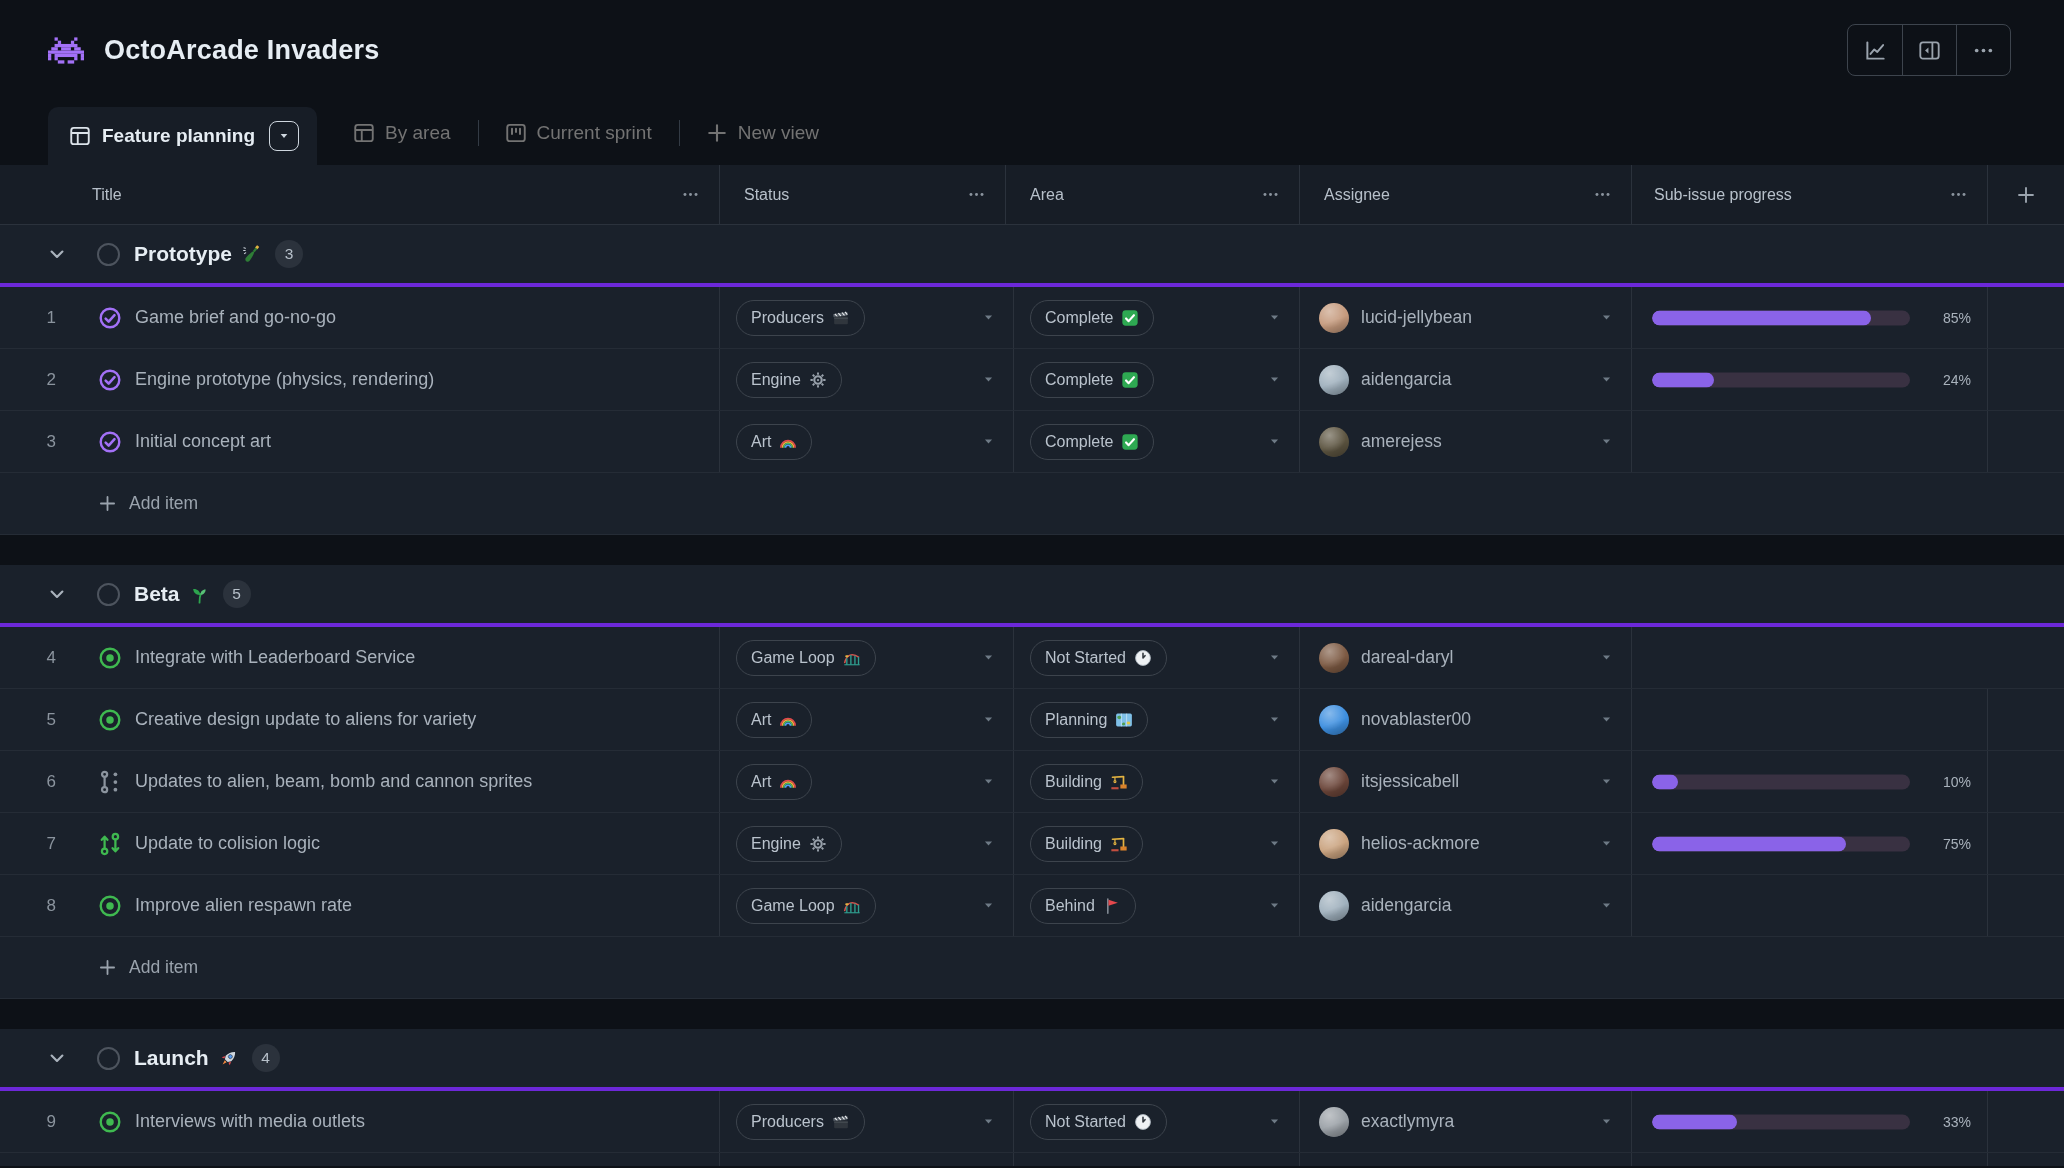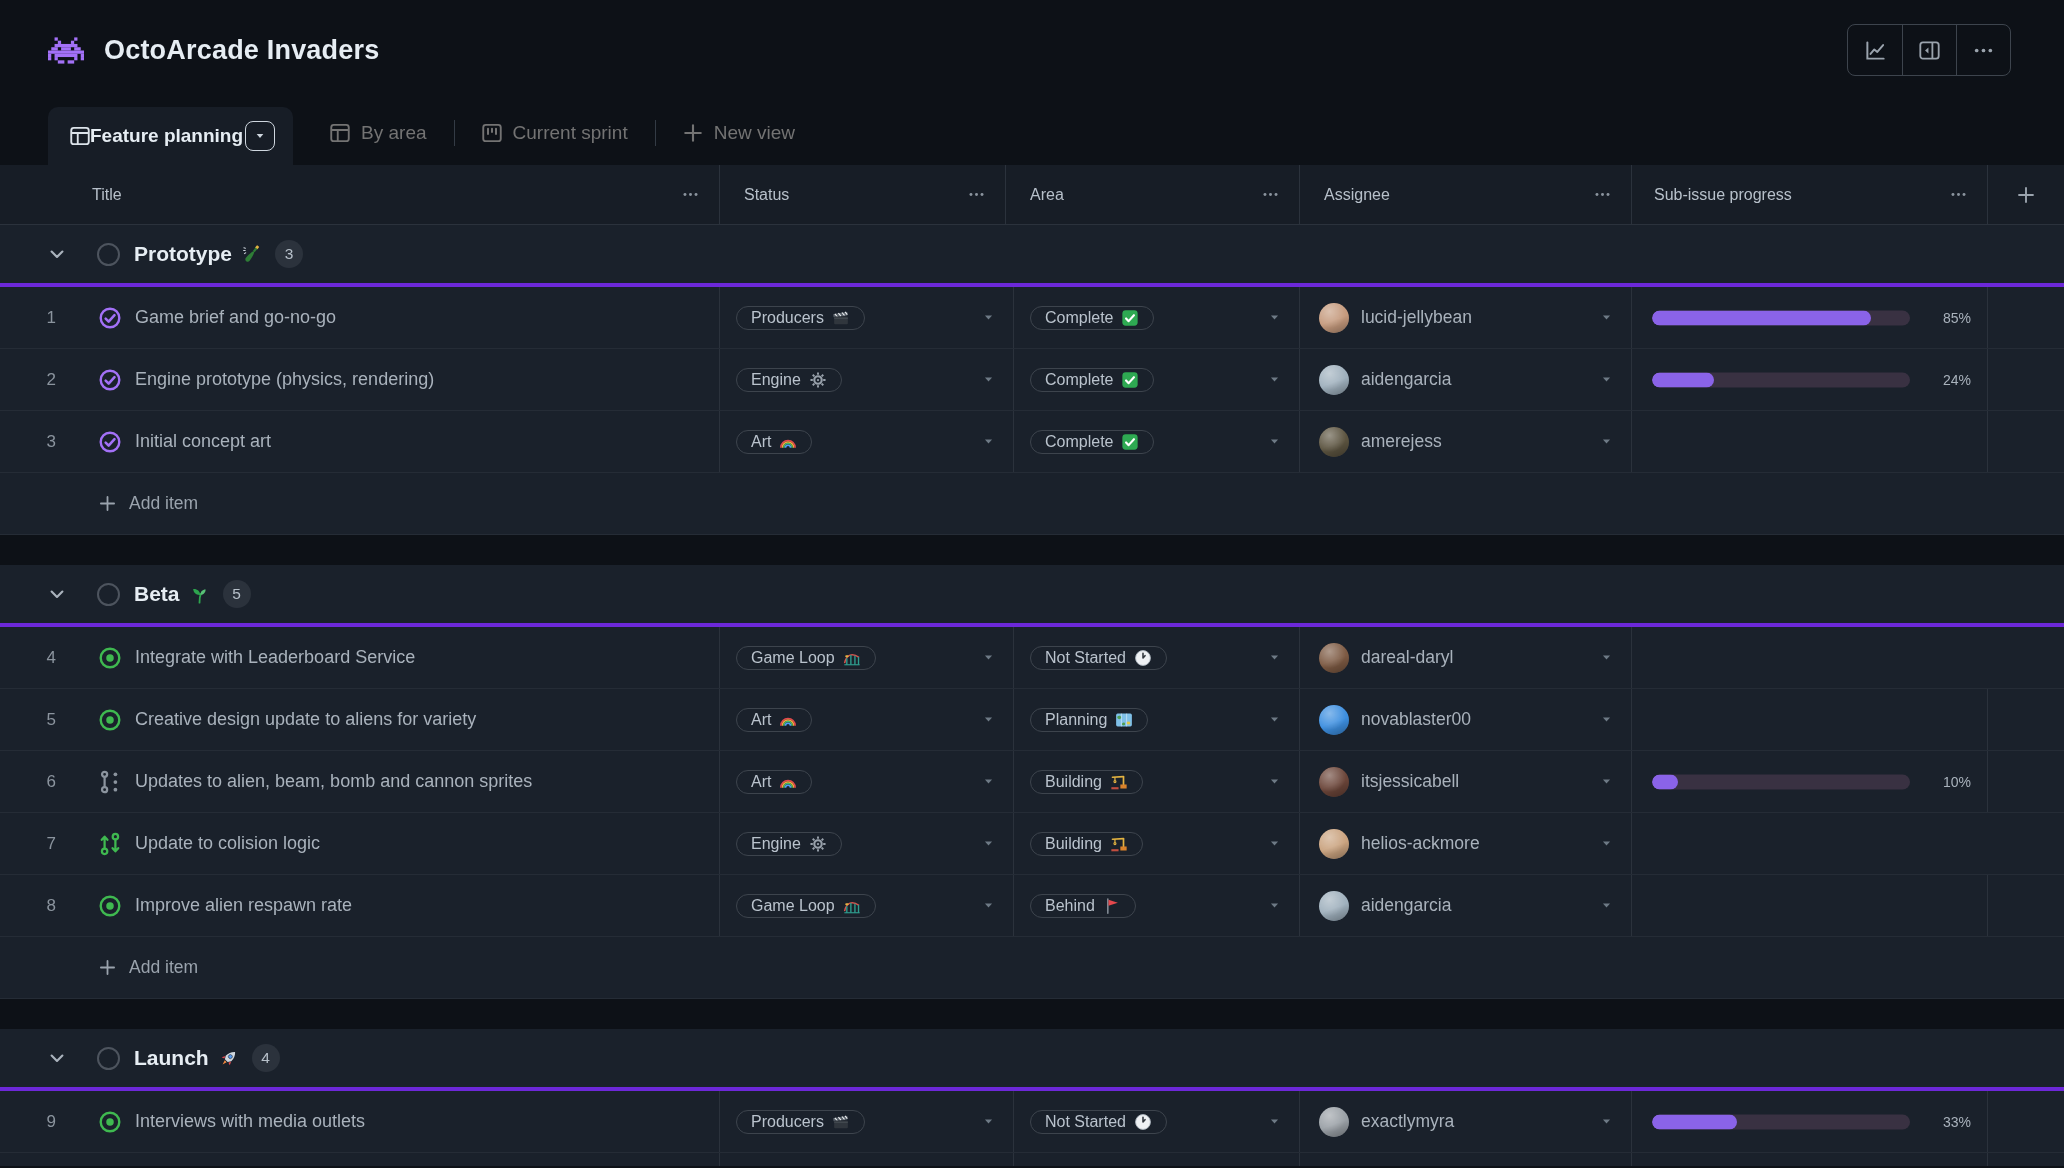--- a/index.html
+++ b/index.html
@@ -13,21 +13,21 @@
   .appicon { width:36px; height:27px; margin-right:20px; }
   .apptitle { font-size:27px; font-weight:700; color:#e6edf3; letter-spacing:.2px; }
   .toolbar { margin-left:auto; display:flex; border:1px solid #3d444d; border-radius:8px; height:52px; overflow:hidden; }
   .tbtn { width:54px; display:flex; align-items:center; justify-content:center; color:#9aa3ad; cursor:pointer; }
   .tbtn + .tbtn { border-left:1px solid #3d444d; }
   .tbtn .i { width:21px; height:21px; }
 
   
   .tabsrow { height:65px; display:flex; align-items:center; padding-left:48px; }
   .tab-active { align-self:flex-end; height:58px; background:#171d26; border-radius:10px 10px 0 0;
-    display:flex; align-items:center; padding:0 18px 0 22px; color:#e6edf3; position:relative; z-index:2; }
+    display:flex; align-items:center; gap:12px; padding:0 18px 0 22px; color:#e6edf3; position:relative; z-index:2; }
   .tab-active .ticon { color:#dce3ea; }
   .ticon { width:20px; height:20px; }
   .tlabel { font-size:19px; }
   .tab-active .tlabel { font-weight:600; }
   .tcaret { width:30px; height:30px; border:1.5px solid #cfd7df; border-radius:8px;
     display:inline-flex; align-items:center; justify-content:center; color:#cfd7df; margin-left:2px; }
   .tcaret .i { width:12px; height:12px; }
   .tab { display:flex; align-items:center; gap:11px; color:#737373; cursor:pointer; }
   .tab-byarea { margin-left:37px; }
   .tabsep { width:1px; height:26px; background:#333b45; margin:0 27px; }
@@ -57,21 +57,21 @@
   .c { position:relative; display:flex; align-items:center; border-right:1px solid #2b323c; }
   .c-title { width:720px; }
   .c-area { width:294px; }
   .c-status { width:286px; }
   .c-assignee { width:332px; }
   .c-progress { width:356px; }
   .c-plus { flex:1; border-right:none; }
   .num { width:66px; text-align:right; padding-right:10px; color:#8b949e; font-size:17px; }
   .state { width:24px; height:24px; margin-left:32px; }
   .ititle { margin-left:13px; font-size:18px; color:#a9b2bc; white-space:nowrap; }
-  .pill { margin-left:16px; height:24px; display:inline-flex; align-items:center; gap:8px;
+  .pill { margin-left:16px; height:36px; display:inline-flex; align-items:center; gap:8px;
     border:1px solid #3d444d; border-radius:18px; padding:0 14px; cursor:pointer; }
   .plabel { font-size:16px; color:#bac3cd; white-space:nowrap; }
   .pemoji { width:18px; height:18px; }
   .cellcaret { position:absolute; right:18px; width:13px; height:13px; color:#6e7a86; }
   .avatar { width:30px; height:30px; border-radius:50%; margin-left:19px; position:relative; overflow:hidden; flex:none; }
   .avatar::after { content:""; position:absolute; inset:0; border-radius:50%;
     background:radial-gradient(circle at 35% 28%, rgba(255,255,255,.38), rgba(255,255,255,0) 58%),
                linear-gradient(160deg, rgba(0,0,0,0) 55%, rgba(0,0,0,.35)); }
   .aname { margin-left:12px; font-size:17.5px; color:#a9b2bc; white-space:nowrap; }
   .pbar { position:absolute; left:20px; top:50%; transform:translateY(-50%); width:258px; height:15px;
@@ -734,20 +734,26 @@
       </div>
       <div class="c c-assignee">
         <span class="avatar" style="background:#caa37f"></span>
         <span class="aname">helios-ackmore</span>
         <span class="i cellcaret">
           <svg viewBox="0 0 16 16">
             <path d="M3.6 5.4h8.8L8 10.6z" fill="currentColor"></path>
           </svg>
         </span>
       </div>
+      <div class="c c-progress">
+        <span class="pbar">
+          <span class="pfill" style="width:75%"></span>
+        </span>
+       <span class="pct">75%</span>
+      </div>
       <div class="c c-plus"></div>
     </div>
     <div class="row">
       <div class="c c-title">
         <span class="num">8</span>
         <span class="i state">
           <svg viewBox="0 0 16 16">
             <circle cx="8" cy="8" r="6.2" fill="none" stroke="#3fb950" stroke-width="1.6"></circle>
             <circle cx="8" cy="8" r="2.5" fill="#3fb950"></circle>
           </svg>

